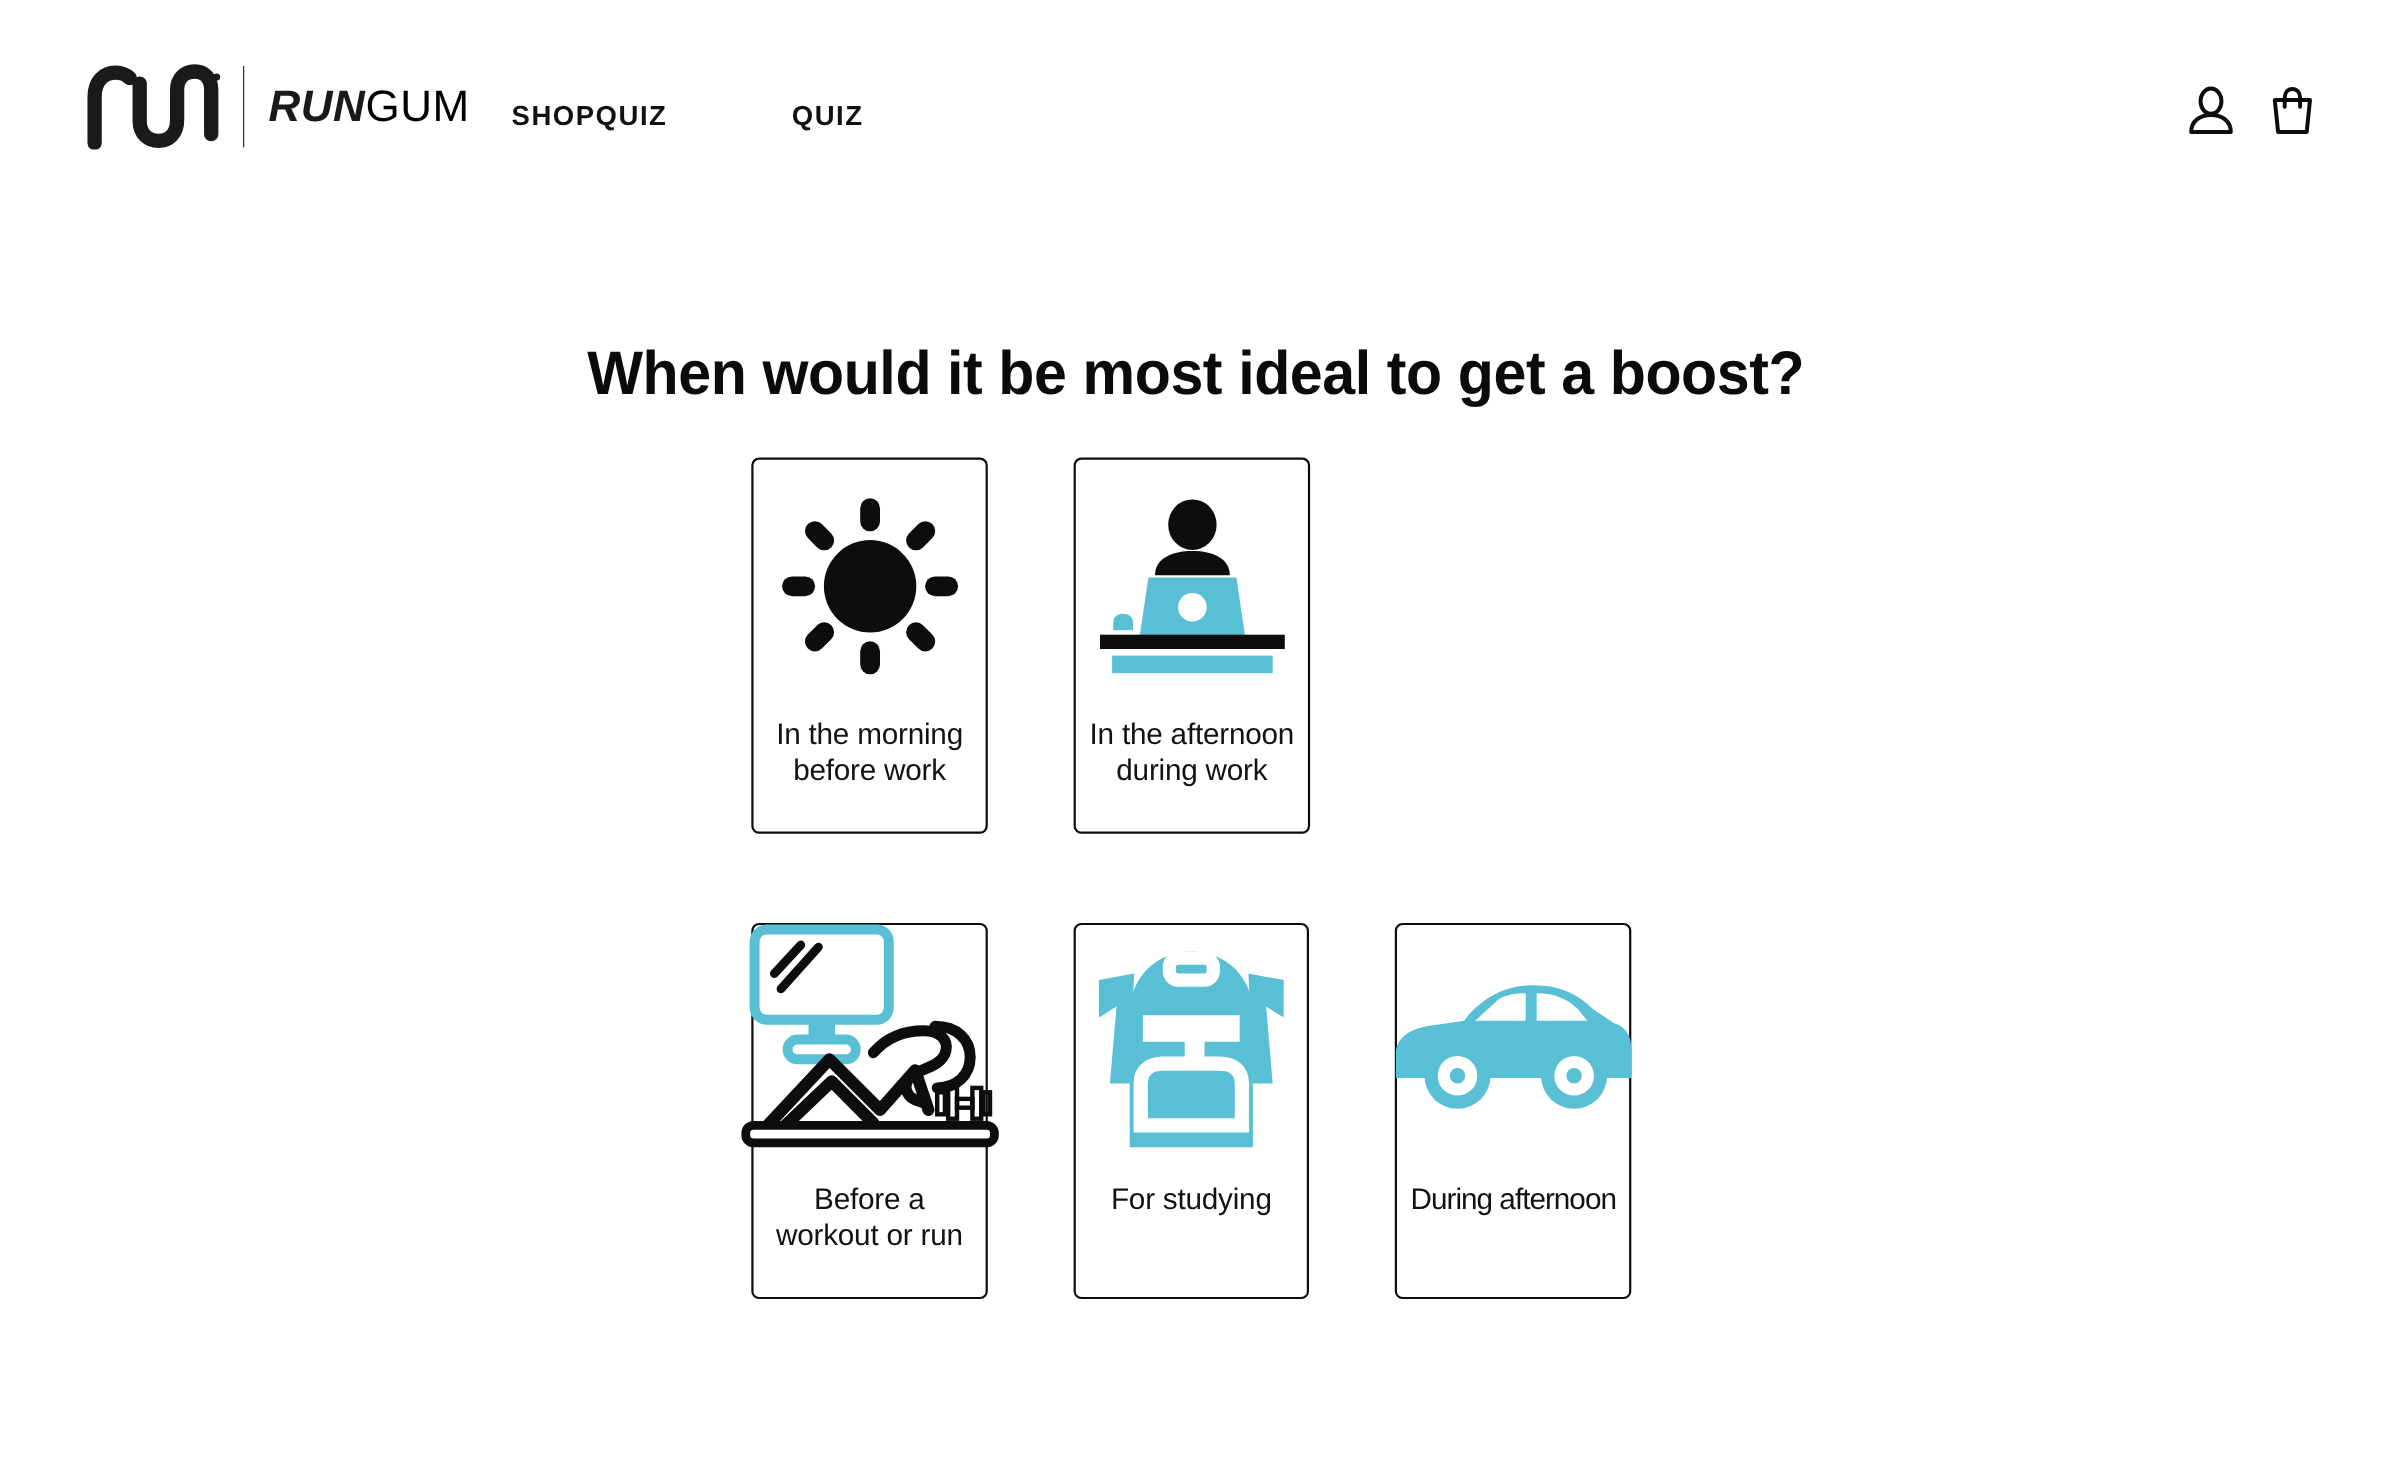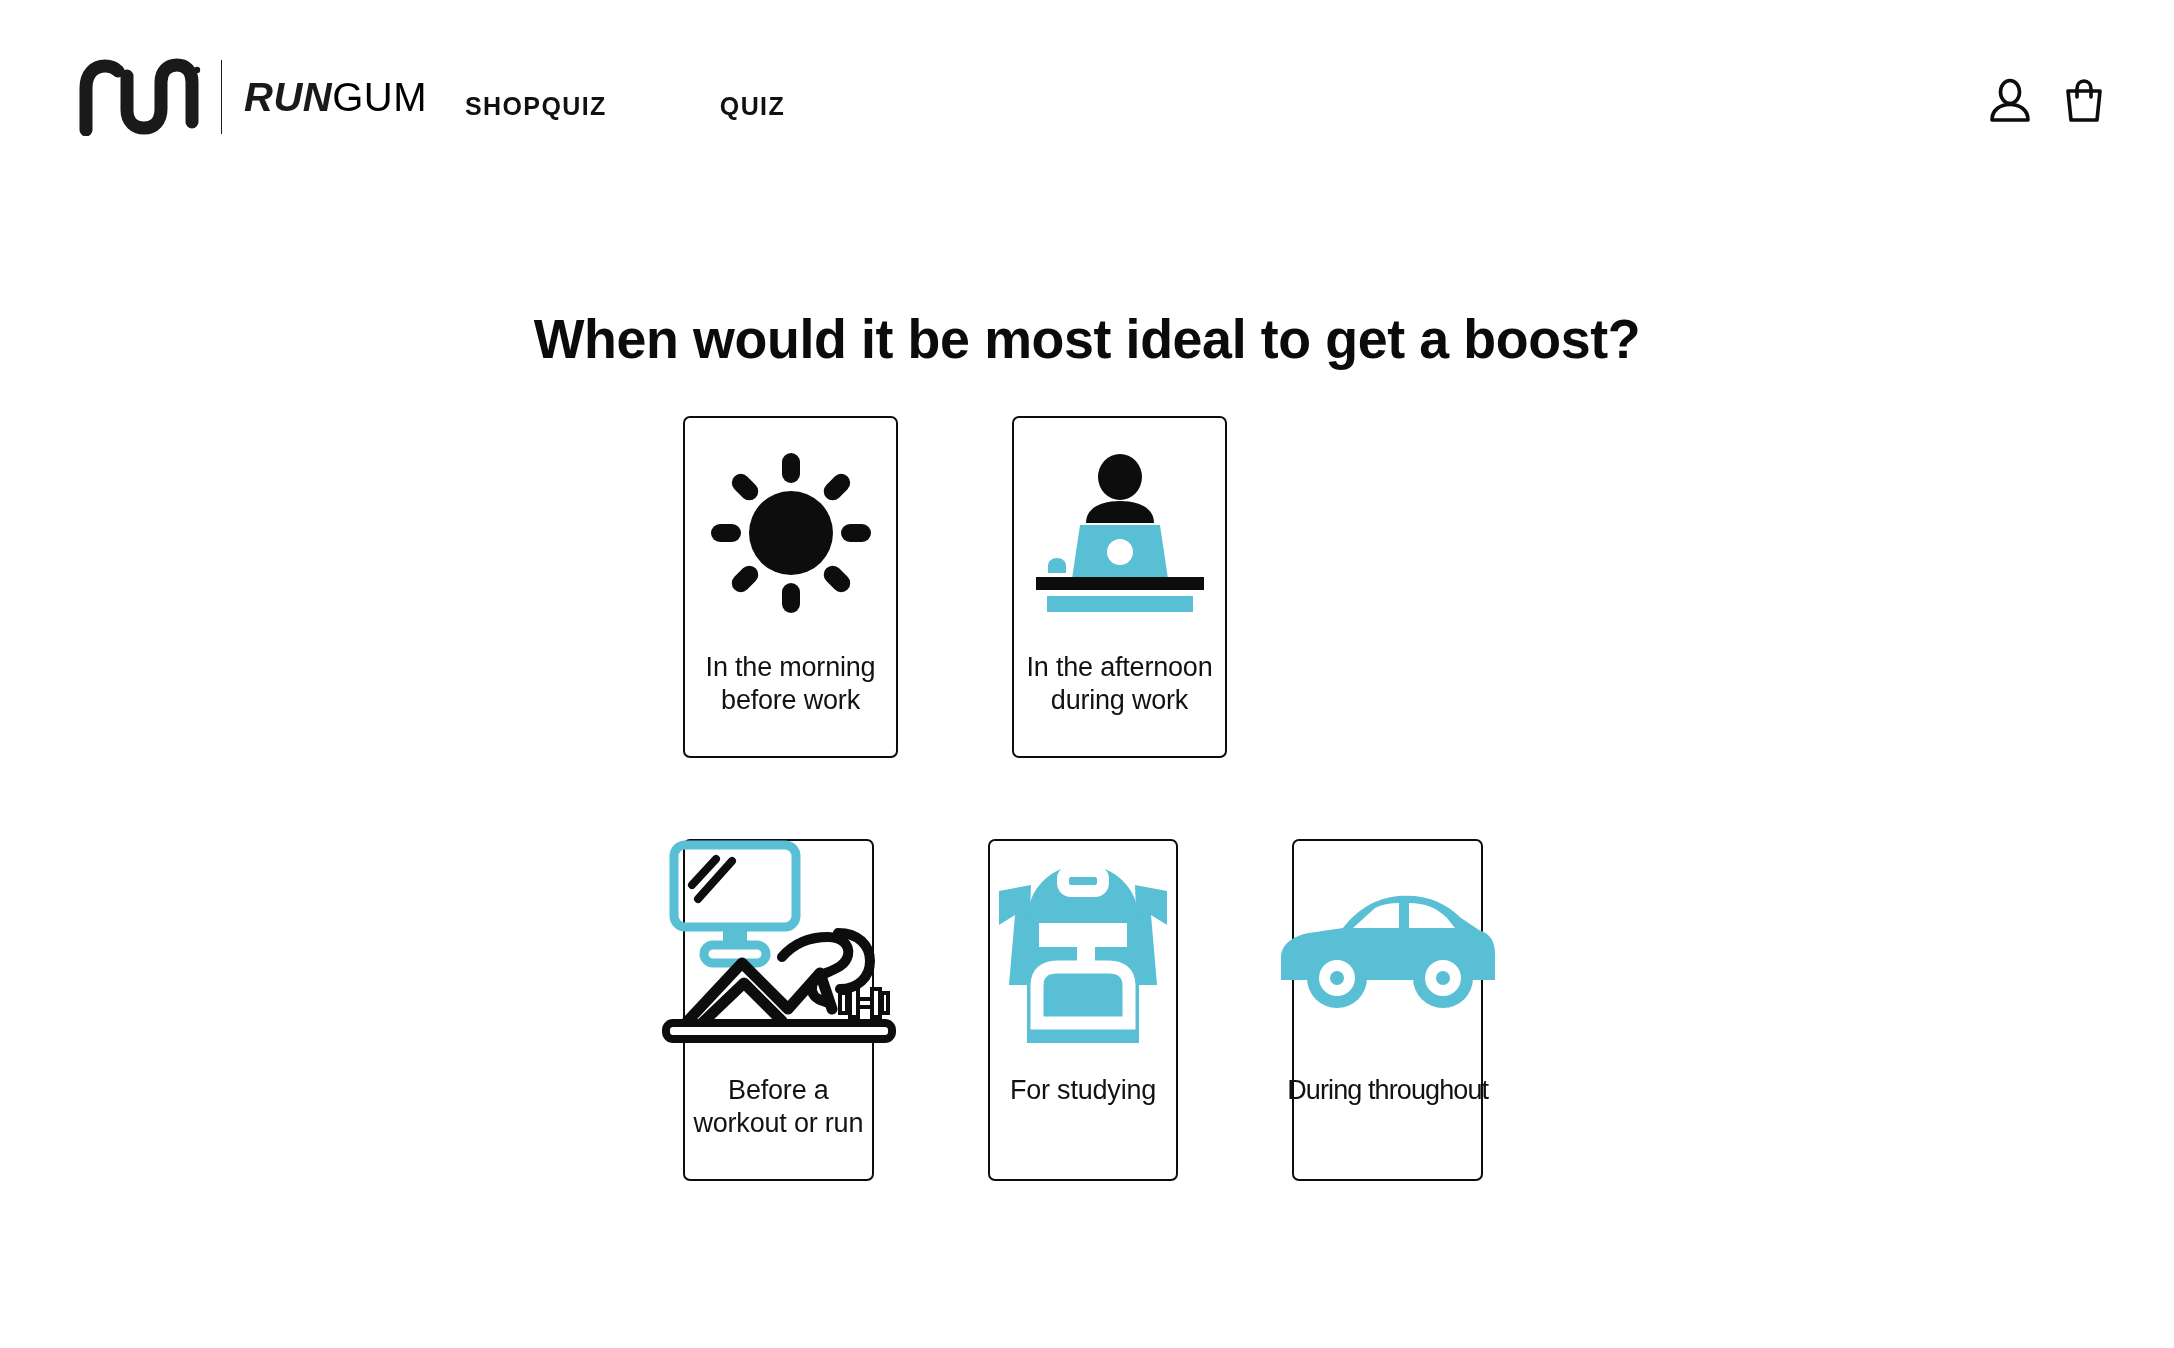--- a/index.html
+++ b/index.html
@@ -89,21 +89,21 @@
 
   
   .grid {
     position: absolute;
     left: 683px;
     top: 416px;
     width: 800px;
   }
   .row {
     display: flex;
-    gap: 114px;
+    gap: 78px;
   }
   .row.second { margin-top: 81px; }
 
   .card {
     position: relative;
     width: 215px;
     height: 342px;
     border: 2px solid #0d0d0d;
     border-radius: 7px;
     background: #ffffff;
@@ -310,16 +310,16 @@
             <path d="M74 44 L96 24 C104 20 112 19 120 19 L120 44 Z" fill="#ffffff"></path>
             <path d="M130 19 C146 19 158 24 168 34 L176 44 L130 44 Z" fill="#ffffff"></path>
 
             <circle cx="58" cy="94" r="18" fill="#ffffff"></circle>
             <circle cx="164" cy="94" r="18" fill="#ffffff"></circle>
             <circle cx="58" cy="94" r="7" fill="#59bfd4"></circle>
             <circle cx="164" cy="94" r="7" fill="#59bfd4"></circle>
           </svg>
         </span>
       </div>
-      <div class="card-label wide">During throughout</div>
+      <div class="card-label wide">During afternoon</div>
     </div>
   </div>
 </div>
 
 </body></html>

